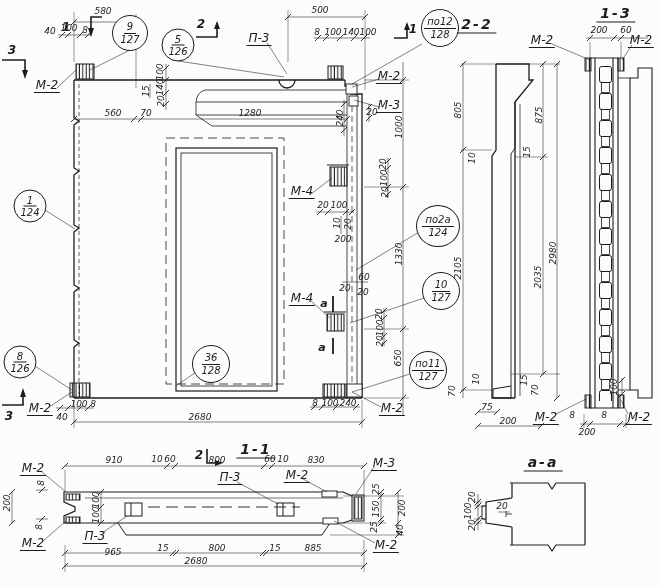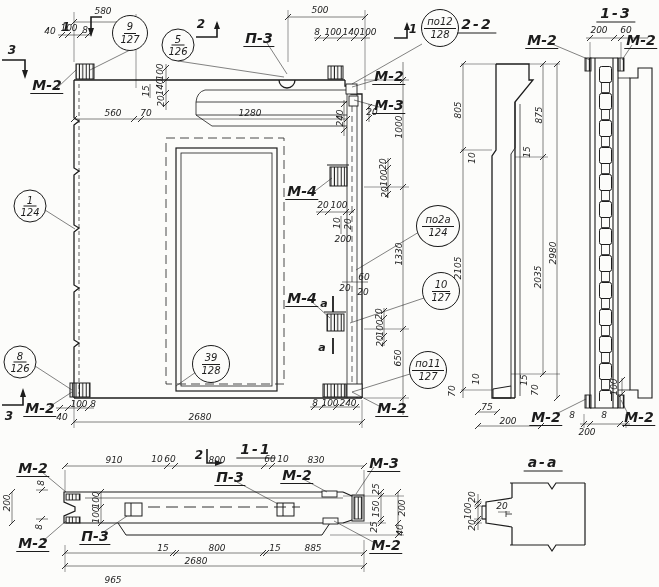--- a/index.html
+++ b/index.html
@@ -2,21 +2,21 @@
 <html><head>
 <meta charset="utf-8">
 <style>
   html,body{margin:0;padding:0;background:#e8e8e4;}
   .stage{position:relative;width:659px;height:587px;background:#fcfcfa;overflow:hidden;
          font-family:"DejaVu Sans",sans-serif;color:#1c1c1c;}
   svg{position:absolute;left:0;top:0;}
   .c{position:absolute;transform:translate(-50%,-50%);white-space:nowrap;
      font-style:italic;font-size:9px;line-height:1;}
   .v{transform:translate(-50%,-50%) rotate(-90deg);}
-  .mark{font-size:14px;border-bottom:1px solid #1c1c1c;padding:0 2px 1px 2px;font-weight:bold;}
+  .mark{font-size:12px;border-bottom:1px solid #1c1c1c;padding:0 2px 1px 2px;}
   .vtitle{font-size:16px;font-weight:bold;border-bottom:1.4px solid #1c1c1c;
           padding:0 4px 2px 4px;letter-spacing:2px;}
   .smalltitle{font-size:14px;}
   .marker{font-size:12px;font-weight:bold;}
   .cutlbl{font-size:11px;font-weight:bold;}
   .co{position:absolute;transform:translate(-50%,-50%);border:1.2px solid #1c1c1c;
       border-radius:50%;display:flex;flex-direction:column;align-items:center;
       justify-content:center;font-style:italic;font-size:10px;line-height:1.15;
       background:#fcfcfa;}
   .co .num{border-bottom:1px solid #1c1c1c;padding:0 3px;}
@@ -241,21 +241,21 @@
     </div>
 <div class="co d36" style="left:441px;top:291px">
       <span class="num">10</span>
       <span class="den">127</span>
     </div>
 <div class="co d32" style="left:20px;top:362px">
       <span class="num">8</span>
       <span class="den">126</span>
     </div>
 <div class="co d36" style="left:211px;top:364px">
-      <span class="num">39</span>
+      <span class="num">36</span>
       <span class="den">128</span>
     </div>
 <div class="co d36" style="left:428px;top:370px">
       <span class="num">по11</span>
       <span class="den">127</span>
     </div>
 
 <span class="c mark" style="left:47px;top:86px">М-2</span>
 <span class="c mark" style="left:259px;top:39px">П-3</span>
 <span class="c mark" style="left:389px;top:77px">М-2</span>
@@ -337,21 +337,21 @@
 
 <span class="c vtitle smalltitle" style="left:256px;top:450px">1-1</span>
 <span class="c marker" style="left:199px;top:455px">2</span>
 <span class="c" style="left:114px;top:460px">910</span>
 <span class="c" style="left:157px;top:459px">10</span>
 <span class="c" style="left:170px;top:459px">60</span>
 <span class="c" style="left:217px;top:460px">800</span>
 <span class="c" style="left:270px;top:459px">60</span>
 <span class="c" style="left:283px;top:459px">10</span>
 <span class="c" style="left:316px;top:460px">830</span>
-<span class="c" style="left:113px;top:580px">965</span>
+<span class="c" style="left:113px;top:552px">965</span>
 <span class="c" style="left:163px;top:548px">15</span>
 <span class="c" style="left:217px;top:548px">800</span>
 <span class="c" style="left:275px;top:548px">15</span>
 <span class="c" style="left:313px;top:548px">885</span>
 <span class="c" style="left:196px;top:561px">2680</span>
 <span class="c v" style="left:7px;top:503px">200</span>
 <span class="c v" style="left:41px;top:483px">8</span>
 <span class="c v" style="left:39px;top:527px">8</span>
 <span class="c v" style="left:96px;top:500px">100</span>
 <span class="c v" style="left:96px;top:515px">100</span>

